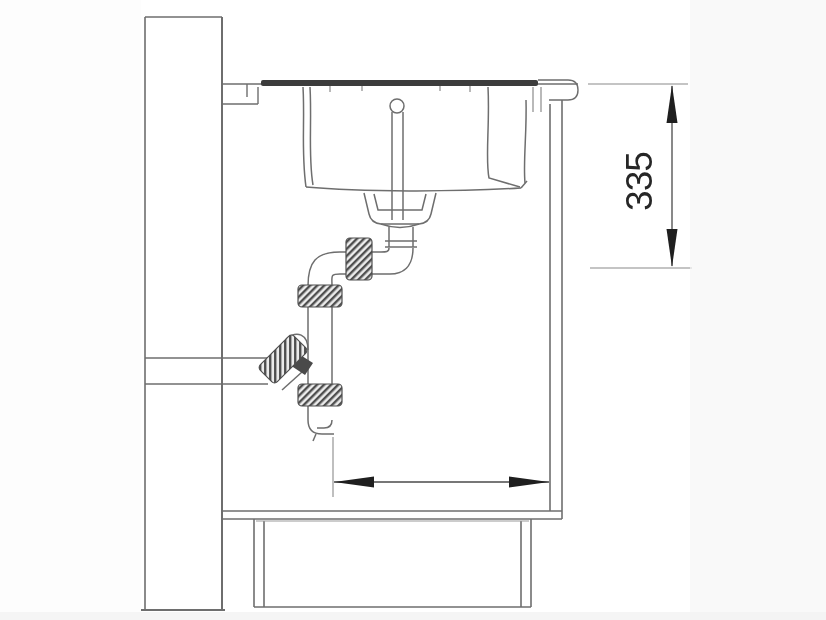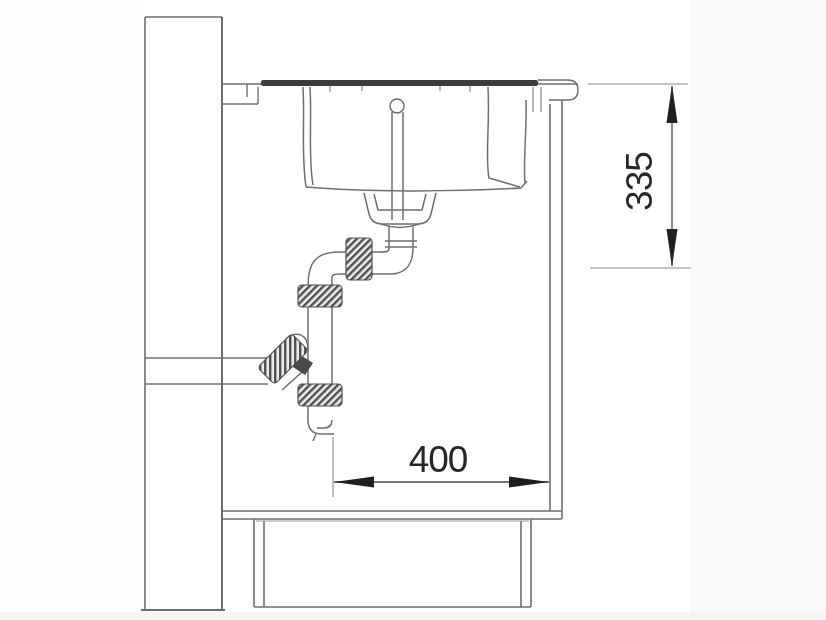--- a/index.html
+++ b/index.html
@@ -156,20 +156,19 @@
 
     <g>
       <path d="M588,84 H688" stroke="#8a8a8a" stroke-width="1.1" fill="none"></path>
       <path d="M590,268 H692" stroke="#8a8a8a" stroke-width="1.1" fill="none"></path>
       <path d="M672,86 V266" stroke="#4a4a4a" stroke-width="1.3" fill="none"></path>
       <polygon points="672,85 666.5,123 677.5,123" fill="#1f1f1f"></polygon>
       <polygon points="672,267 666.5,229 677.5,229" fill="#1f1f1f"></polygon>
     </g>
   </svg>
 
-  <span class="dim-label" style="left:402px; top:441px; width:72px;">400</span>
 
   <span class="dim-label vertical" style="left:603px; top:163px; width:72px;">335</span>
 
   <div class="edge left"></div>
   <div class="edge right"></div>
   <div class="edge bottom"></div>
 </div>
 
 </body></html>

